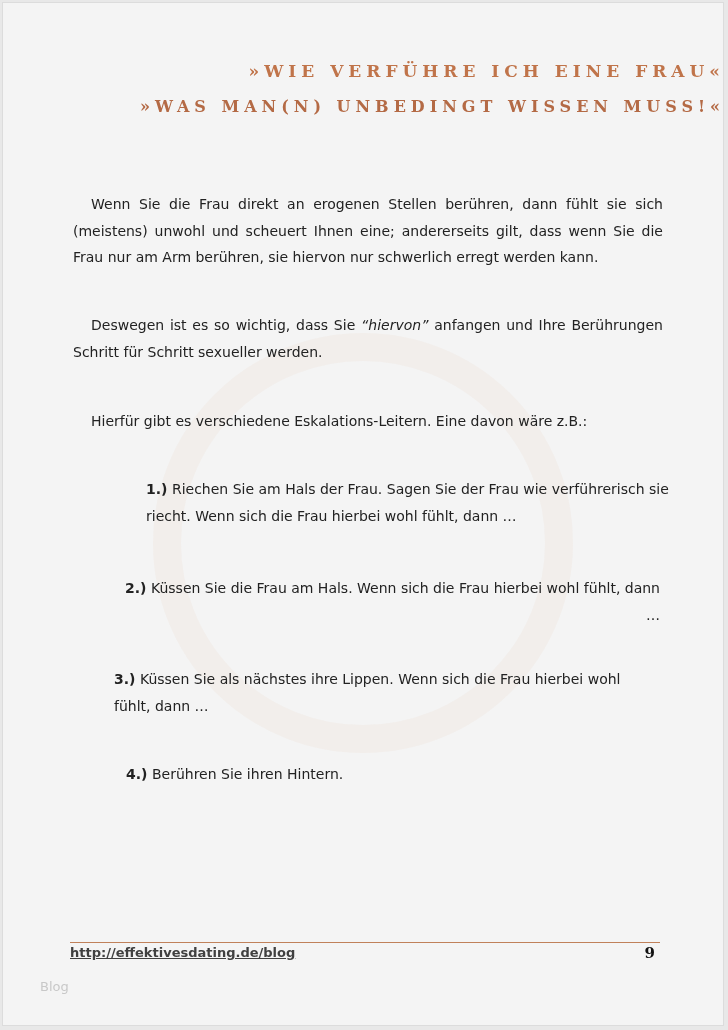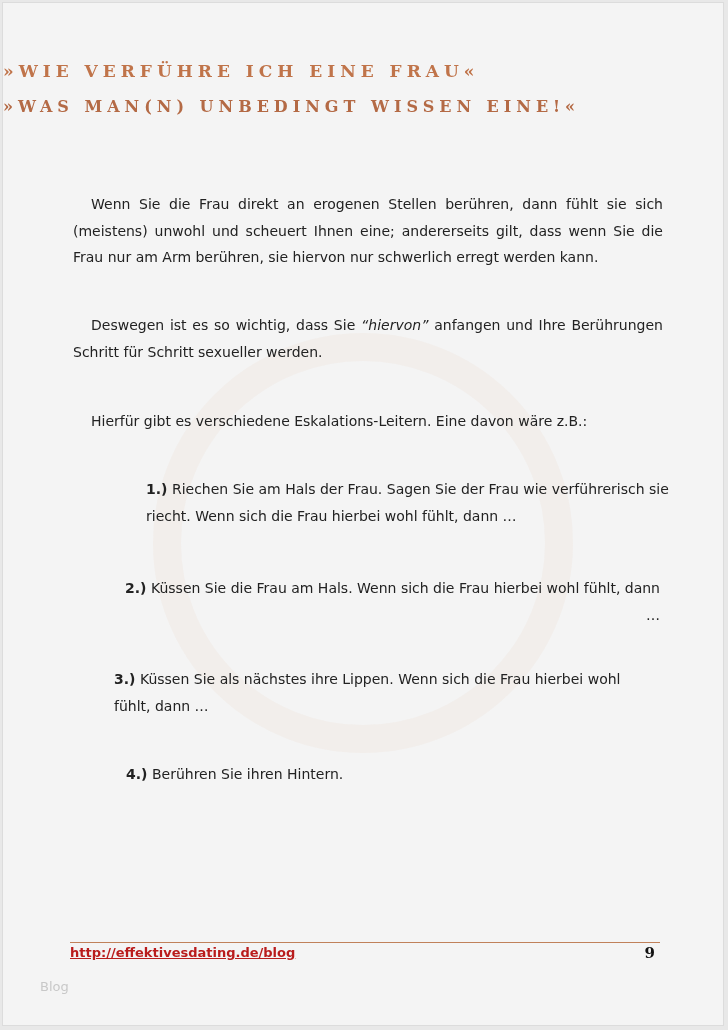--- a/index.html
+++ b/index.html
@@ -29,21 +29,21 @@
       height: 420px;
       border-radius: 50%;
       border: 28px solid rgba(230, 200, 175, 0.12);
       box-sizing: border-box;
       pointer-events: none;
     }
     .title {
       position: absolute;
       left: 0;
       width: 722px;
-      text-align: left;
+      text-align: right;
       font-family: "DejaVu Serif", serif;
       font-weight: bold;
       color: #c0744a;
       letter-spacing: 5px;
       font-size: 17px;
     }
     .title.t1 { top: 58px; }
     .title.t2 { top: 94px; font-size: 16px; color: #b46a45; }
     .para {
       position: absolute;
@@ -77,21 +77,21 @@
       height: 1px;
       background: #c0815a;
     }
     .footer-link {
       position: absolute;
       left: 67px;
       top: 942px;
       font-family: "DejaVu Sans", sans-serif;
       font-weight: bold;
       font-size: 13px;
-      color: #b91c1c;
+      color: #404040;
       text-decoration: underline;
     }
     .page-num {
       position: absolute;
       right: 68px;
       top: 941px;
       font-family: "DejaVu Serif", serif;
       font-weight: bold;
       font-size: 15px;
       color: #111;
@@ -105,21 +105,21 @@
       color: #c8c8c8;
     }
   </style>
 </head>
 <body>
 
 <div class="page">
   <div class="watermark"></div>
 
   <div class="title t1">»WIE VERFÜHRE ICH EINE FRAU«</div>
-  <div class="title t2">»WAS MAN(N) UNBEDINGT WISSEN EINE!«</div>
+  <div class="title t2">»WAS MAN(N) UNBEDINGT WISSEN MUSS!«</div>
 
   <p class="para" style="top:188px;">Wenn Sie die Frau direkt an erogenen Stellen berühren, dann fühlt sie sich (meistens) unwohl und scheuert Ihnen eine; andererseits gilt, dass wenn Sie die Frau nur am Arm berühren, sie hiervon nur schwerlich erregt werden kann.</p>
 
   <p class="para" style="top:309px;"><span>Deswegen ist es so wichtig, dass Sie </span><span class="em">“hiervon”</span><span> anfangen und Ihre Berührungen Schritt für Schritt sexueller werden.</span></p>
 
   <p class="para" style="top:405px;">Hierfür gibt es verschiedene Eskalations-Leitern. Eine davon wäre z.B.:</p>
 
   <p class="item" style="top:473px;margin-left:32px;"><span class="num">1.)</span><span> Riechen Sie am Hals der Frau. Sagen Sie der Frau wie verführerisch sie riecht. Wenn sich die Frau hierbei wohl fühlt, dann …</span></p>
 
   <p class="item" style="top:572px;text-align:right;"><span class="num">2.)</span><span> Küssen Sie die Frau am Hals. Wenn sich die Frau hierbei wohl fühlt, dann …</span></p>

